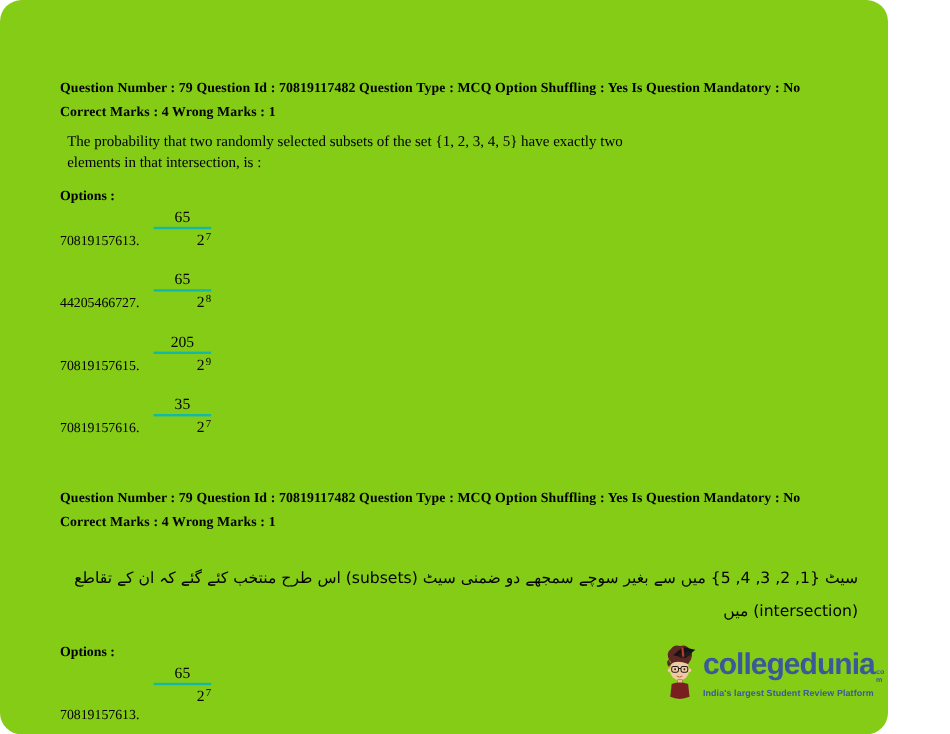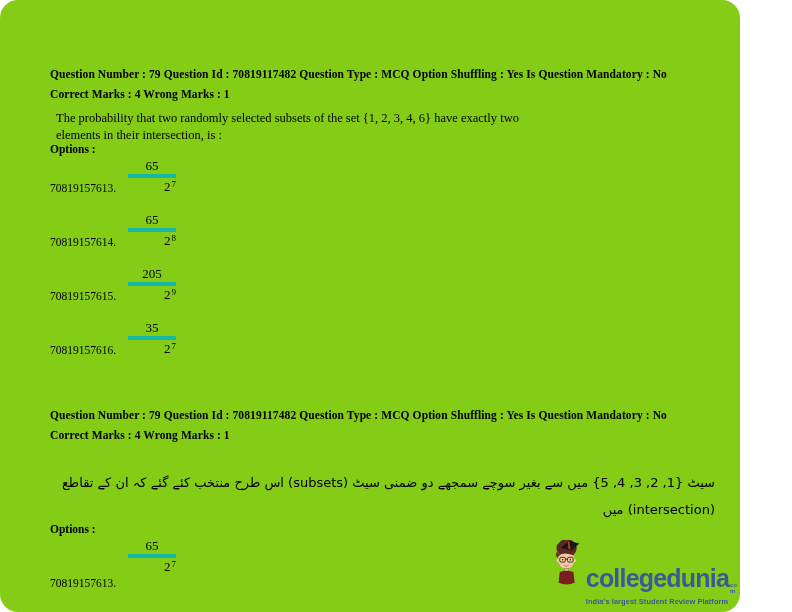--- a/index.html
+++ b/index.html
@@ -6,69 +6,69 @@
   html,body { background:#fff; }
   .page {
     position:relative; width:740px; height:612px; background:#84cc16;
     font-family:"Liberation Serif","DejaVu Serif",serif; color:#000; overflow:hidden;border-radius:18px;
   }
   .block { position:absolute; left:50px; width:665px; }
   .block-en { top:64px; }
   .block-ur { top:405px; }
   .hdr { font-weight:bold; font-size:11.5px; line-height:20px; letter-spacing:0.1px; }
   .qtext { font-size:12.5px; line-height:16.5px; margin-top:6px; padding-left:6px; }
-  .opts-label { font-weight:bold; font-size:11.5px; }
+  .opts-label { font-weight:bold; font-size:11.5px; margin-top:15px; }
   .opt-row { display:flex; align-items:flex-end; margin-top:17px; }
   .opt-row.first { margin-top:3px; }
   .opt-id { font-size:11.5px; width:78px; flex:0 0 auto; line-height:14px; }
   .frac { display:inline-block; text-align:center; font-size:13px; line-height:15px; margin-bottom:-1px; }
-  .frac .num { display:block; padding:0 5px 1px; border-bottom:4px solid #14b8a6; }
+  .frac .num { display:block; padding:0 5px 1px; border-bottom:2px solid #14b8a6; }
   .frac .den { display:block; padding-top:1px;margin-left:36px; }
   .sup { font-size:9px; position:relative; top:-4px; margin-left:1px; }
   .frac-raised { margin-bottom:14px; }
   .urdu {
     direction:rtl; font-family:"DejaVu Sans",sans-serif; font-size:13px;
     line-height:27px; margin-top:24px; text-align:right;
   }
   .urdu-2 { text-align:center; margin-top:2px; }
   .logo { position:absolute; right:2px; bottom:6px; width:186px; height:90px;
-          display:flex; align-items:flex-end; }
+          display:flex; align-items:center; }
   .logo-text { margin-left:4px; }
   .brand-row { display:flex; align-items:baseline; }
   .brand { font-family:"Liberation Sans",sans-serif; font-weight:bold; font-size:25px;
            color:#3b5998; letter-spacing:-0.8px; line-height:26px; }
   .brand-suffix { font-family:"Liberation Sans",sans-serif; font-weight:bold; font-size:6px;
                   color:#3b5998; margin-left:1px; width:8px; line-height:6px; word-break:break-all; }
   .tagline { font-family:"Liberation Sans",sans-serif; font-weight:bold; font-size:7.4px;
              color:#3b5998; margin-top:3px; letter-spacing:0.1px; }
 </style>
 </head>
 <body>
 
 <div class="page">
 
   <div class="block block-en">
     <div class="hdr">Question Number : 79 Question Id : 70819117482 Question Type : MCQ Option Shuffling : Yes Is Question Mandatory : No</div>
     <div class="hdr">Correct Marks : 4 Wrong Marks : 1</div>
     <div class="qtext">
-      <div>The probability that two randomly selected subsets of the set {1, 2, 3, 4, 6} have exactly two</div>
-      <div>elements in their intersection, is :</div>
+      <div>The probability that two randomly selected subsets of the set {1, 2, 3, 4, 5} have exactly two</div>
+      <div>elements in that intersection, is :</div>
     </div>
     <div class="opts-label">Options :</div>
 
     <div class="opt-row first">
       <span class="opt-id">70819157613.</span>
       <span class="frac">
         <span class="num">65</span>
         <span class="den"><span>2</span><span class="sup">7</span></span>
       </span>
     </div>
 
     <div class="opt-row">
-      <span class="opt-id">70819157614.</span>
+      <span class="opt-id">44205466727.</span>
       <span class="frac">
         <span class="num">65</span>
         <span class="den"><span>2</span><span class="sup">8</span></span>
       </span>
     </div>
 
     <div class="opt-row">
       <span class="opt-id">70819157615.</span>
       <span class="frac">
         <span class="num">205</span>

